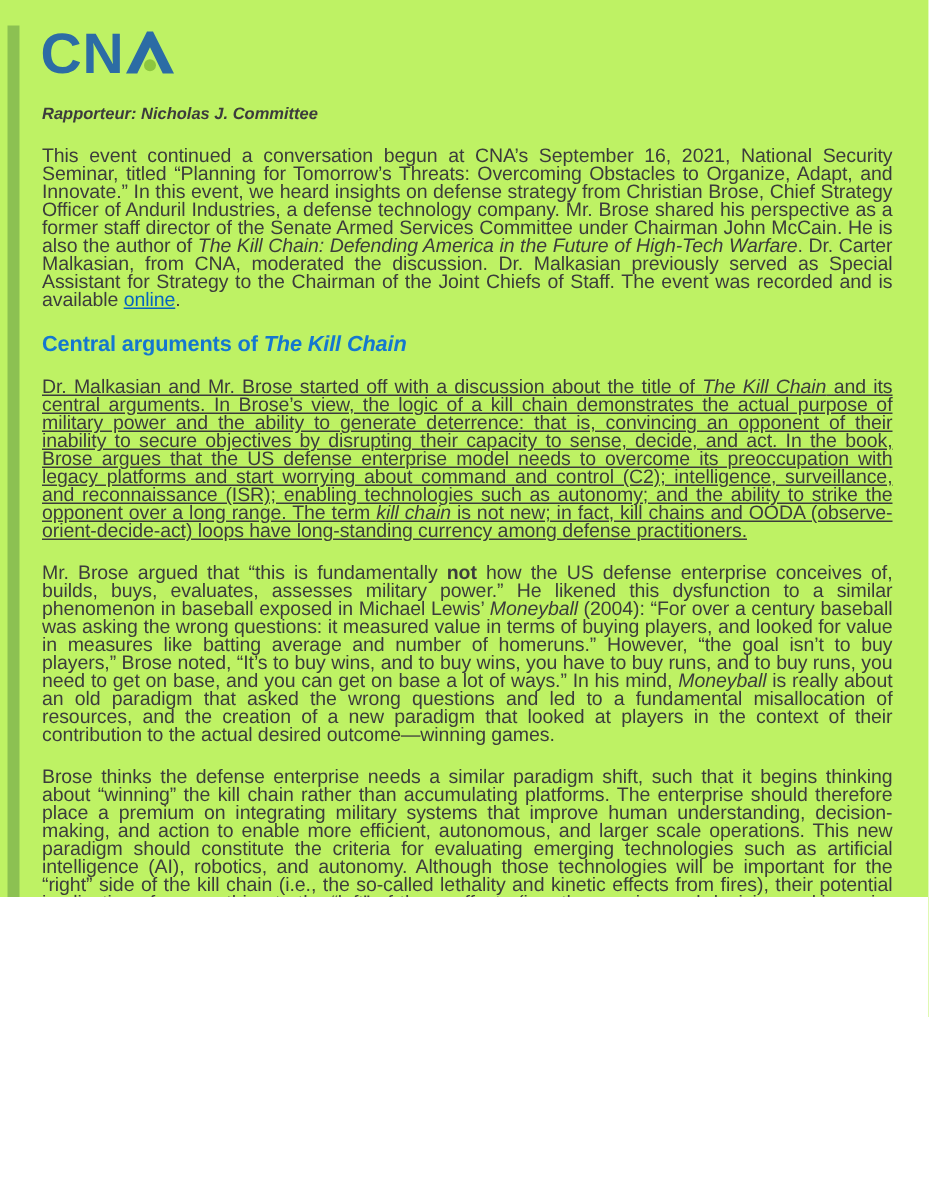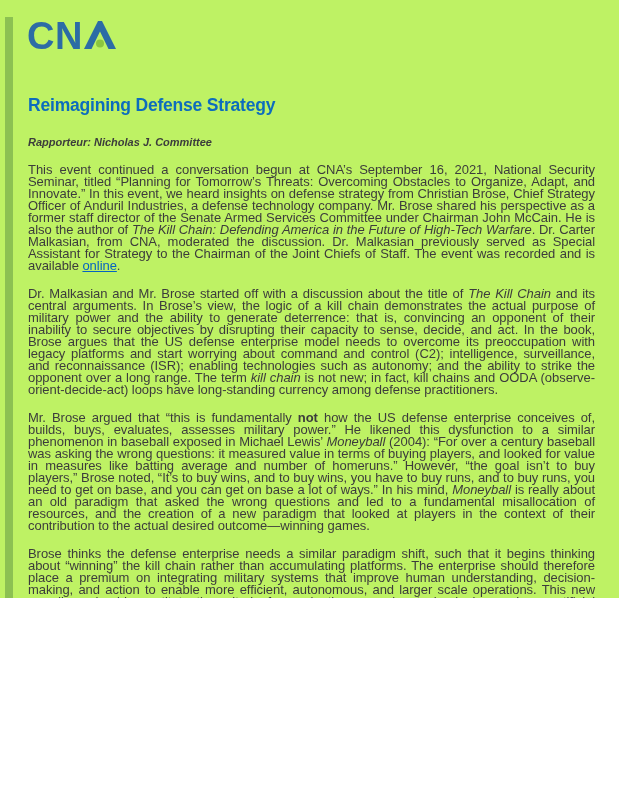--- a/index.html
+++ b/index.html
@@ -69,25 +69,25 @@
 <div class="page">
   <div class="accent-bar"></div>
   <div class="content">
 
     <svg class="logo-svg" width="92" height="30" viewBox="0 0 92 30" aria-hidden="true">
       <text x="-1" y="28.5" font-family="Liberation Sans, sans-serif" font-weight="bold" font-size="38" fill="#2c6ca5" letter-spacing="0.5">CN</text>
       <polygon points="56,29 70,1 74,1 88,29 80.5,29 72,11.5 63.5,29" fill="#2c6ca5"></polygon>
       <circle cx="72" cy="23.5" r="4" fill="#8dc63f"></circle>
     </svg>
 
-    <h1 class="title">Reimagining Defense Strategy</h1>
 
     <p class="rapporteur">Rapporteur: Nicholas J. Committee</p>
 
     <p class="body-par"><span>This event continued a conversation begun at CNA’s September 16, 2021, National Security Seminar, titled “Planning for Tomorrow’s Threats: Overcoming Obstacles to Organize, Adapt, and Innovate.” In this event, we heard insights on defense strategy from Christian Brose, Chief Strategy Officer of Anduril Industries, a defense technology company. Mr. Brose shared his perspective as a former staff director of the Senate Armed Services Committee under Chairman John McCain. He is also the author of </span><span class="i">The Kill Chain: Defending America in the Future of High-Tech Warfare</span><span>. Dr. Carter Malkasian, from CNA, moderated the discussion. Dr. Malkasian previously served as Special Assistant for Strategy to the Chairman of the Joint Chiefs of Staff. The event was recorded and is available </span><a href="#" class="link">online</a><span>.</span></p>
 
+    <h2 class="section-heading"><span>Central arguments of </span><span class="i">The Kill Chain</span></h2>
 
     <p class="body-par"><span>Dr. Malkasian and Mr. Brose started off with a discussion about the title of </span><span class="i">The Kill Chain</span><span> and its central arguments. In Brose’s view, the logic of a kill chain demonstrates the actual purpose of military power and the ability to generate deterrence: that is, convincing an opponent of their inability to secure objectives by disrupting their capacity to sense, decide, and act. In the book, Brose argues that the US defense enterprise model needs to overcome its preoccupation with legacy platforms and start worrying about command and control (C2); intelligence, surveillance, and reconnaissance (ISR); enabling technologies such as autonomy; and the ability to strike the opponent over a long range. The term </span><span class="i">kill chain</span><span> is not new; in fact, kill chains and OODA (observe-orient-decide-act) loops have long-standing currency among defense practitioners.</span></p>
     <p class="body-par"><span>Mr. Brose argued that “this is fundamentally </span><span class="bi">not</span><span> how the US defense enterprise conceives of, builds, buys, evaluates, assesses military power.” He likened this dysfunction to a similar phenomenon in baseball exposed in Michael Lewis’ </span><span class="i">Moneyball</span><span> (2004): “For over a century baseball was asking the wrong questions: it measured value in terms of buying players, and looked for value in measures like batting average and number of homeruns.” However, “the goal isn’t to buy players,” Brose noted, “It’s to buy wins, and to buy wins, you have to buy runs, and to buy runs, you need to get on base, and you can get on base a lot of ways.” In his mind, </span><span class="i">Moneyball</span><span> is really about an old paradigm that asked the wrong questions and led to a fundamental misallocation of resources, and the creation of a new paradigm that looked at players in the context of their contribution to the actual desired outcome—winning games.</span></p>
     <p class="body-par"><span>Brose thinks the defense enterprise needs a similar paradigm shift, such that it begins thinking about “winning” the kill chain rather than accumulating platforms. The enterprise should therefore place a premium on integrating military systems that improve human understanding, decision-making, and action to enable more efficient, autonomous, and larger scale operations. This new paradigm should constitute the criteria for evaluating emerging technologies such as artificial intelligence (AI), robotics, and autonomy. Although those technologies will be important for the “right” side of the kill chain (i.e., the so-called lethality and kinetic effects from fires), their potential implications for everything to the “left” of those effects (i.e., the sensing and decision-making prior to fire) will be more crucial in outcompeting an adversary.</span></p>
 
   </div>
 </div>
 
 </body></html>

